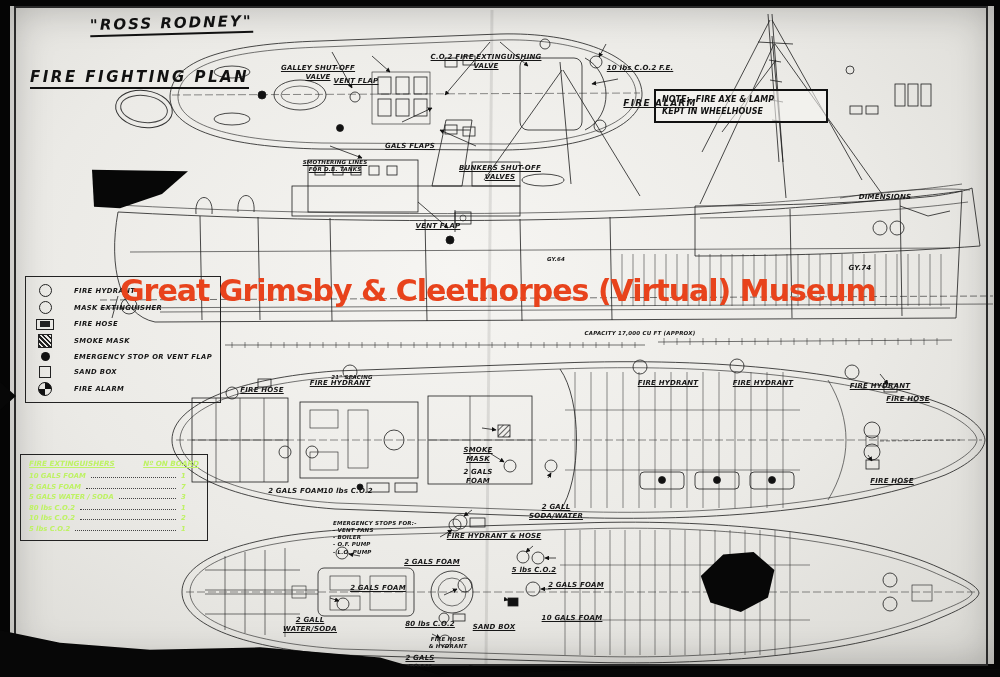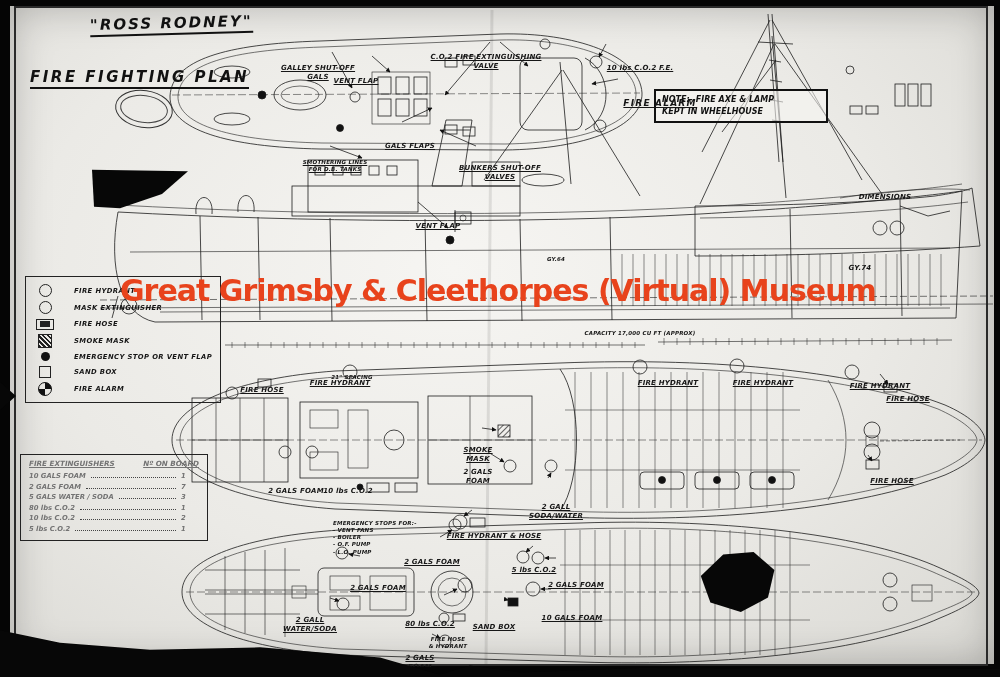--- a/index.html
+++ b/index.html
@@ -46,21 +46,21 @@
   .sym-hose{width:17px;height:9px;border:1.4px solid #222;position:relative;}
   .sym-hose::after{content:"";position:absolute;inset:1.5px 3px;background:#222;}
   .sym-hatch{width:12px;height:12px;border:1.4px solid #222;
              background:repeating-linear-gradient(45deg,#222 0 1.5px,transparent 1.5px 3.5px);}
   .sym-dot{width:9px;height:9px;background:#111;border-radius:50%;}
   .sym-square{width:10px;height:10px;border:1.4px solid #222;}
   .sym-quart{width:12px;height:12px;border:1.5px solid #111;border-radius:50%;
              background:conic-gradient(#111 0 25%,transparent 25% 50%,#111 50% 75%,transparent 75%);}
   
   .fx-table{position:absolute;left:20px;top:454px;width:170px;border:1.6px solid #222;
-            padding:4px 8px 5px 8px;z-index:12;color:#737373;}
+            padding:4px 8px 5px 8px;z-index:12;color:#bef264;}
   .fx-head{display:flex;justify-content:space-between;font:italic 700 7.2px "DejaVu Sans",sans-serif;
            margin-bottom:4px;}
   .fx-head span{text-decoration:underline;}
   .fx-row{display:flex;align-items:baseline;font:italic 600 6.8px "DejaVu Sans",sans-serif;margin-bottom:2.5px;}
   .fx-row .fl{white-space:nowrap;}
   .fx-row .dots{flex:1;border-bottom:1px dotted #444;margin:0 5px 2px 5px;}
   .fx-row .fv{width:18px;text-align:left;}
   .fx-foot{position:absolute;left:20px;top:531px;width:170px;border:1.6px solid #222;display:flex;
            justify-content:space-between;padding:2px 26px 3px 8px;
            font:italic 700 8px "DejaVu Sans",sans-serif;z-index:12;color:#161616;}
@@ -520,21 +520,21 @@
         <span class="fv">2</span>
       </div>
     <div class="fx-row">
         <span class="fl">5 lbs C.O.2</span>
         <span class="dots"></span>
         <span class="fv">1</span>
       </div>
   </div>
 
   <span class="anno ul" style="left:318px;top:36px">GALLEY SHUT-OFF
-GALS</span>
+VALVE</span>
   <span class="anno ul" style="left:486px;top:25px">C.O.2 FIRE EXTINGUISHING
 VALVE</span>
   <span class="anno ul" style="left:640px;top:36px">10 lbs C.O.2 F.E.</span>
   <span class="anno ul big" style="left:660px;top:70px">FIRE ALARM</span>
   <span class="anno ul" style="left:356px;top:49px">VENT FLAP</span>
   <span class="anno ul" style="left:410px;top:114px">GALS FLAPS</span>
   <span class="anno ul" style="left:500px;top:136px">BUNKERS SHUT-OFF
 VALVES</span>
   <span class="anno ul tiny" style="left:335px;top:131px">SMOTHERING LINES
 FOR D.B. TANKS</span>

